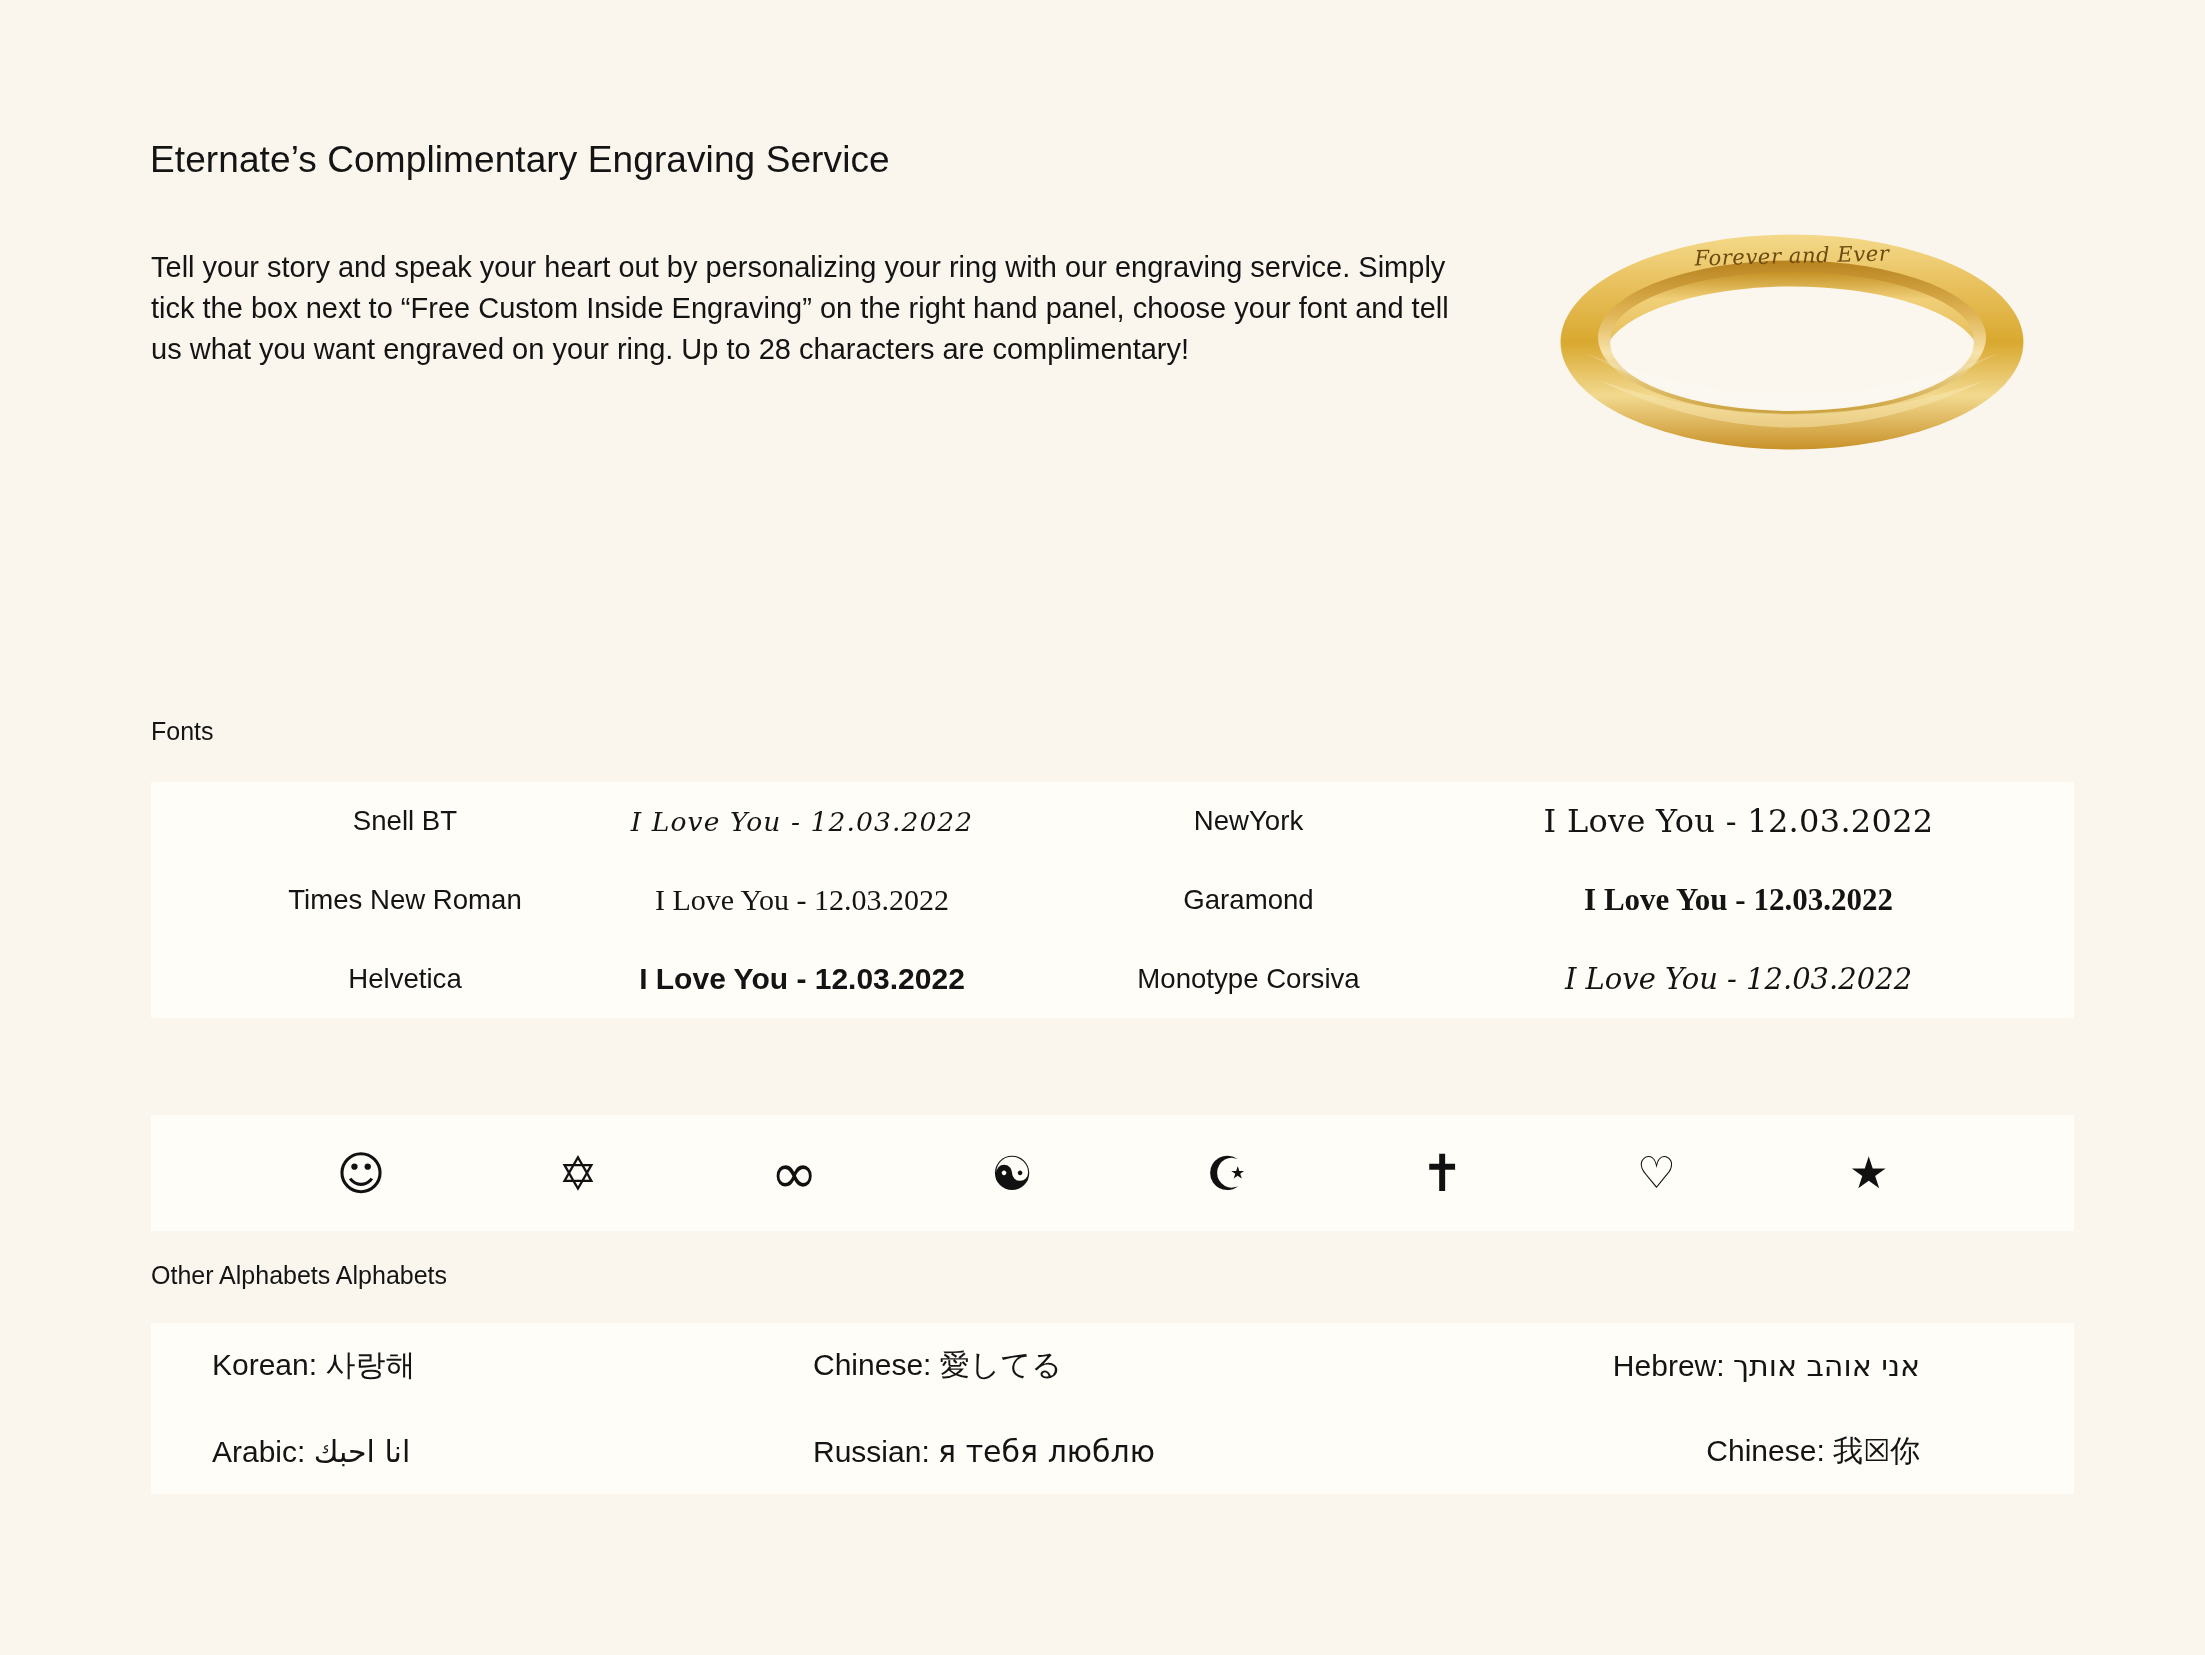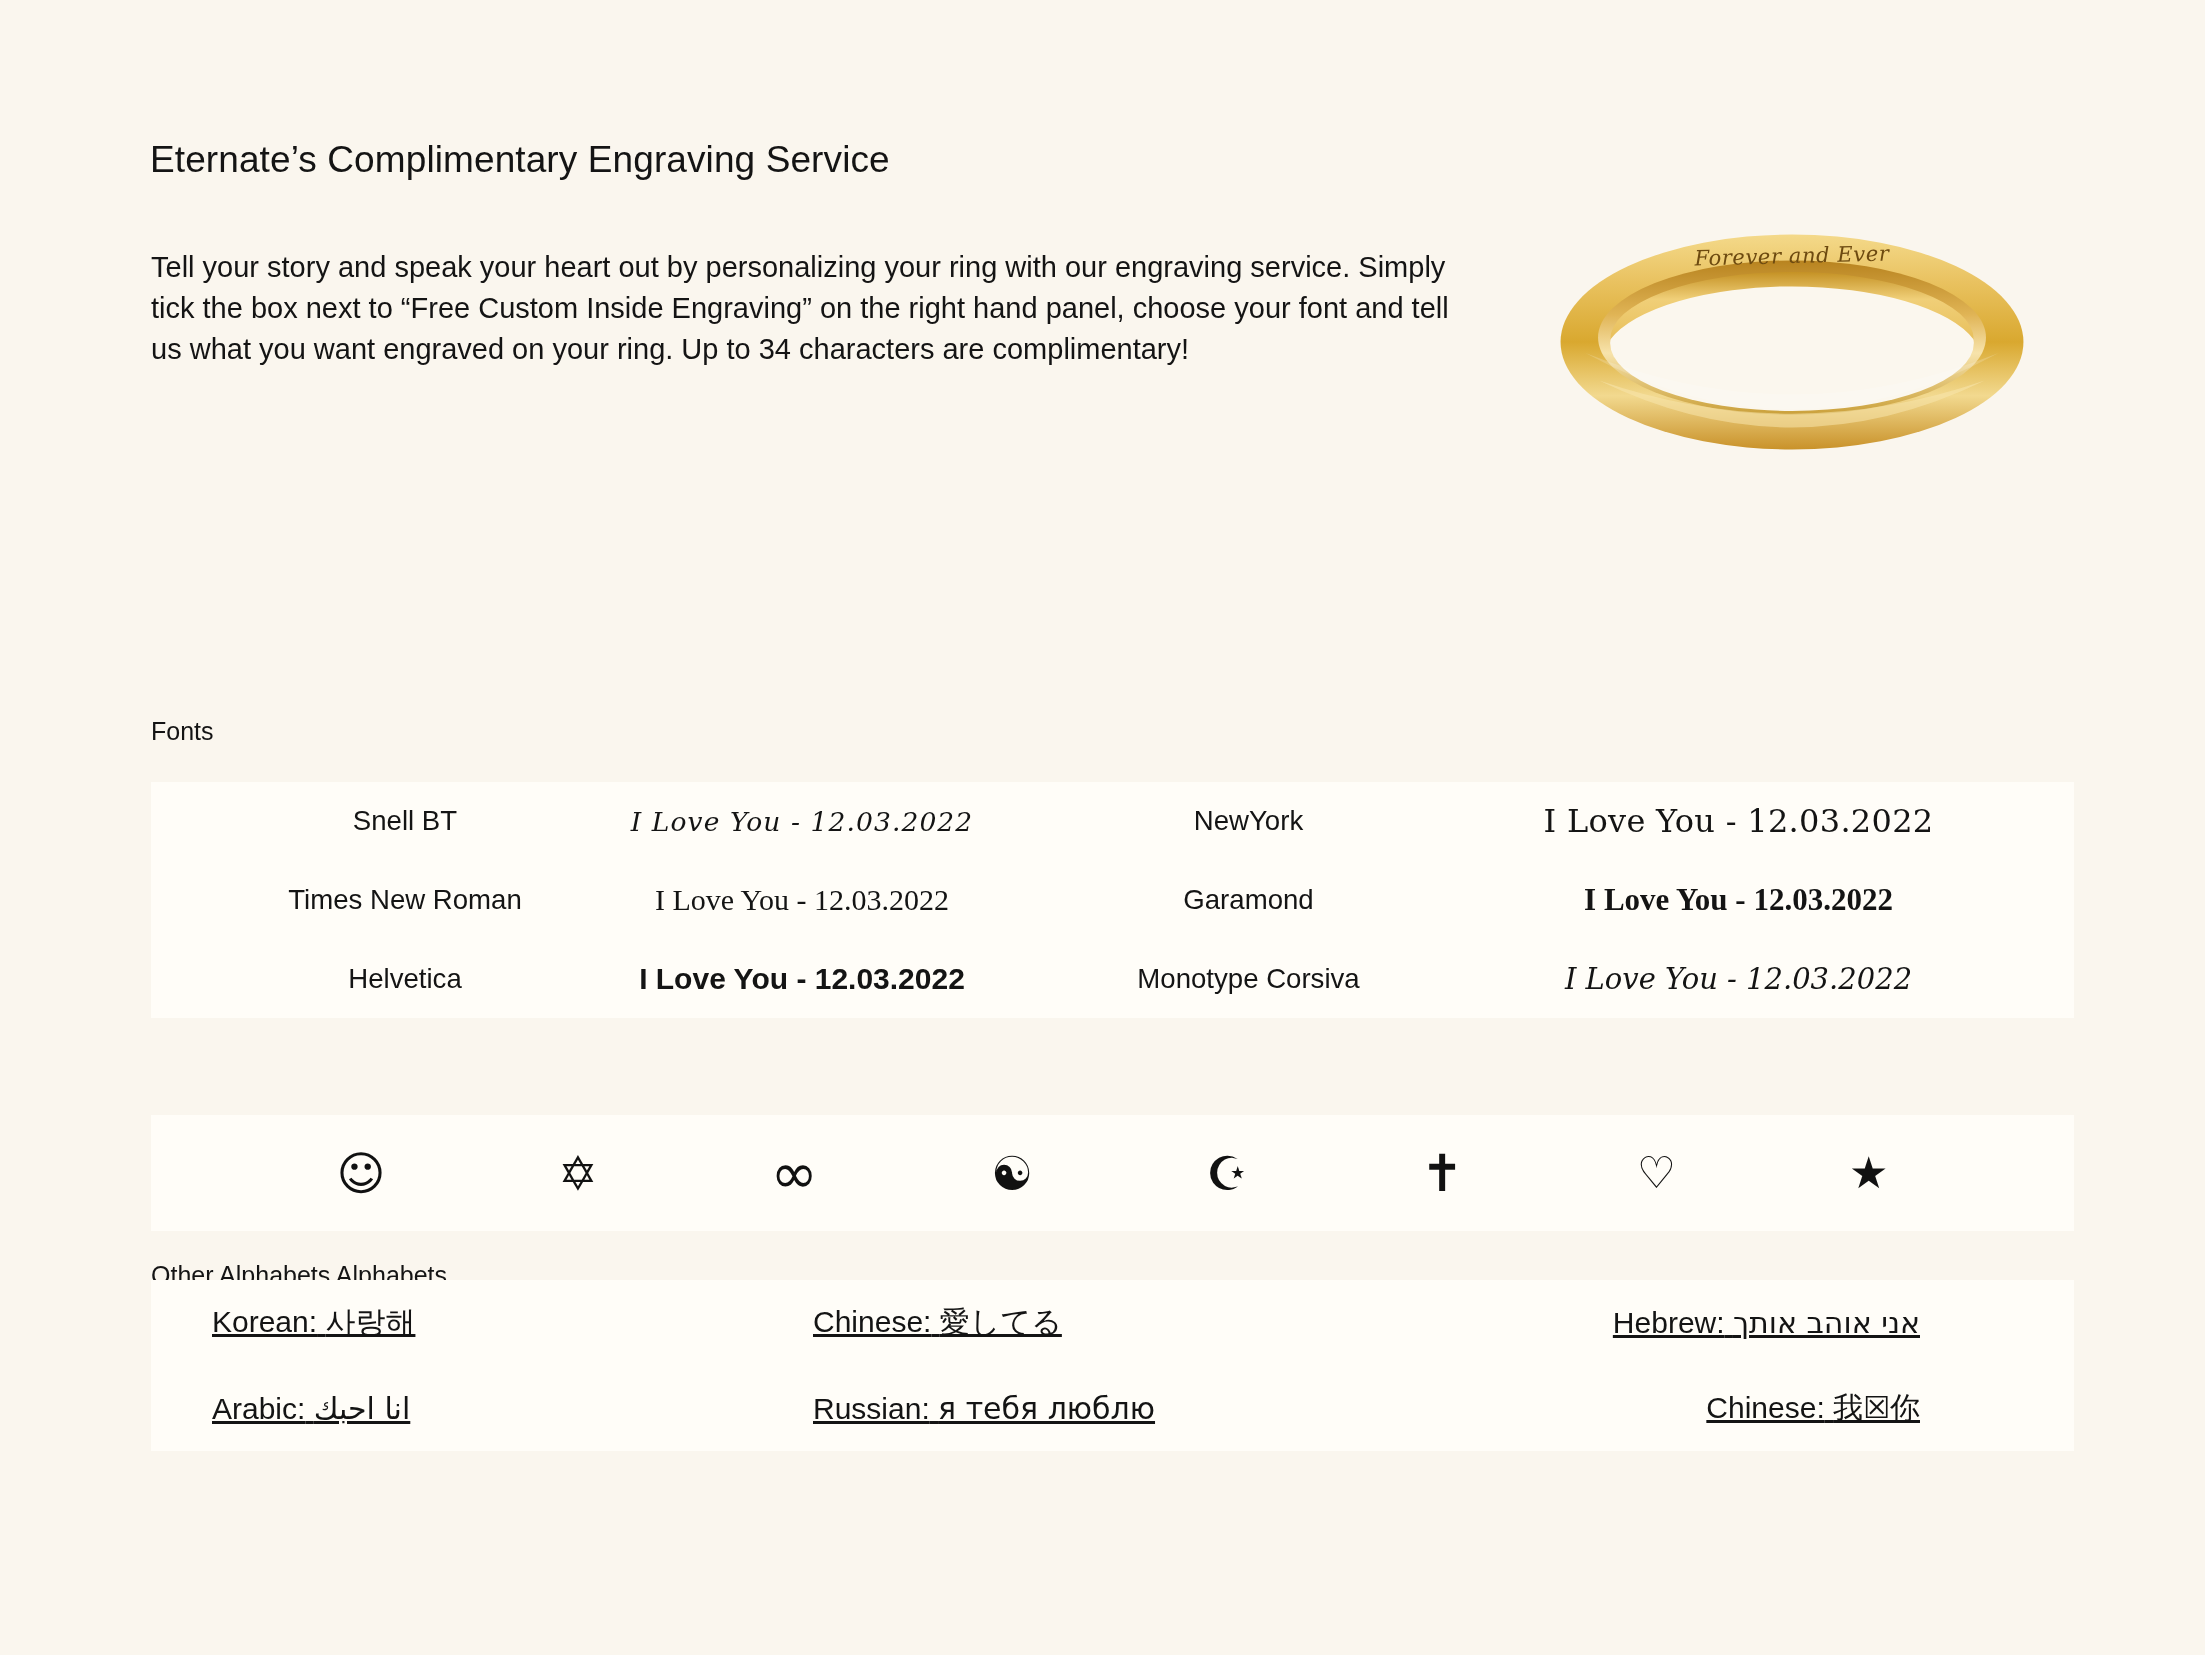--- a/index.html
+++ b/index.html
@@ -91,21 +91,21 @@
 
   
   .panel {
     position: absolute;
     left: 151px;
     width: 1923px;
     background: #fffdf8;
   }
   .panel-fonts { top: 782px; height: 236px; text-align: center; }
   .panel-icons { top: 1115px; height: 116px; }
-  .panel-alpha { top: 1280px; height: 171px; text-decoration: underline; }
+  .panel-alpha { top: 1323px; height: 171px; }
 
   
   .fonts-grid {
     display: grid;
     grid-template-columns: 72px 364px 430px 77px 309px 1fr;
     grid-template-rows: repeat(3, 1fr);
     align-items: center;
     height: 100%;
     box-sizing: border-box;
   }
@@ -193,21 +193,21 @@
     padding-right: 154px;
   }
 </style>
 </head>
 <body>
 
 <div class="page">
 
   <div class="title">Eternate’s Complimentary Engraving Service</div>
 
-  <div class="intro">Tell your story and speak your heart out by personalizing your ring with our engraving service. Simply tick the box next to “Free Custom Inside Engraving” on the right hand panel, choose your font and tell us what you want engraved on your ring. Up to 34 characters are complimentary!</div>
+  <div class="intro">Tell your story and speak your heart out by personalizing your ring with our engraving service. Simply tick the box next to “Free Custom Inside Engraving” on the right hand panel, choose your font and tell us what you want engraved on your ring. Up to 28 characters are complimentary!</div>
 
   <div class="ring-wrap">
     <svg width="518" height="243" viewBox="0 0 940 440">
       <defs>
         <linearGradient id="goldOuter" x1="0" y1="0" x2="0" y2="1">
           <stop offset="0%" stop-color="#f4d98a"></stop>
           <stop offset="22%" stop-color="#e9c260"></stop>
           <stop offset="50%" stop-color="#d9a82f"></stop>
           <stop offset="75%" stop-color="#f2d98f"></stop>
           <stop offset="100%" stop-color="#c9922a"></stop>

